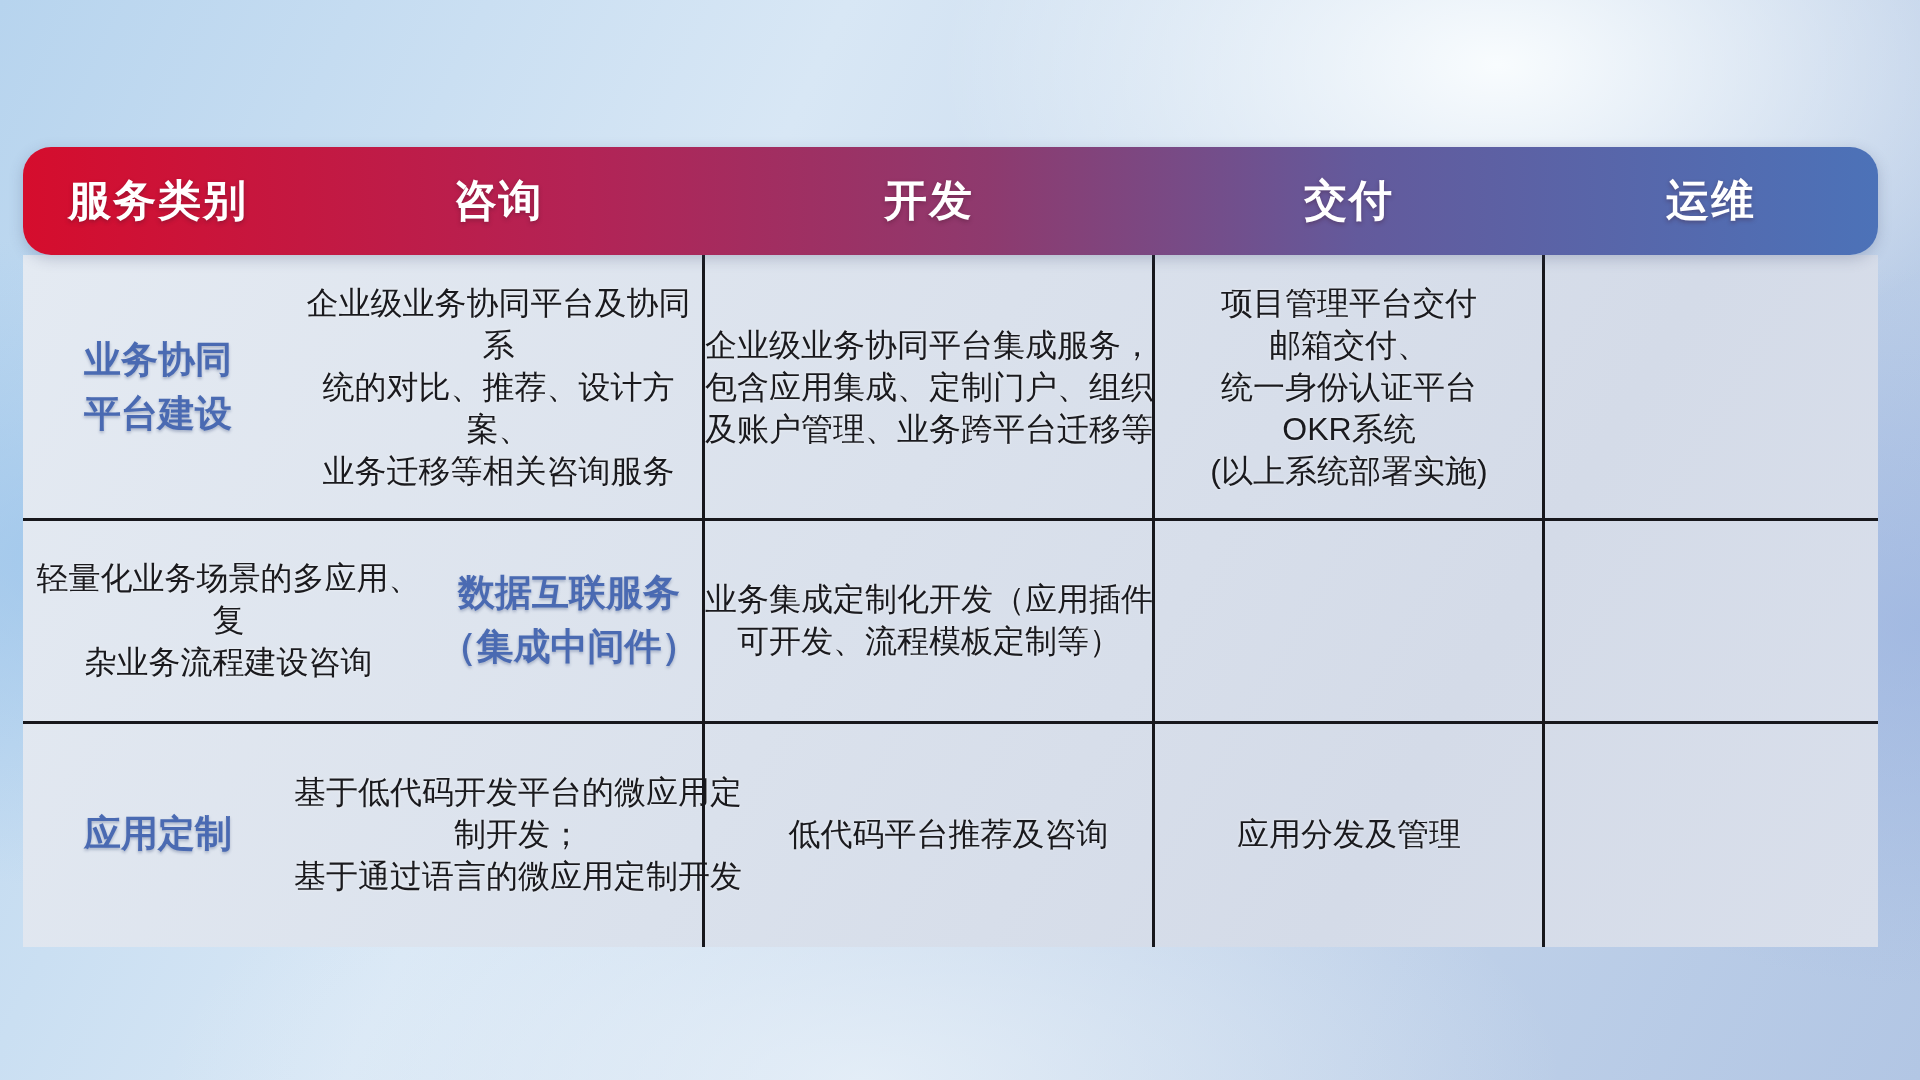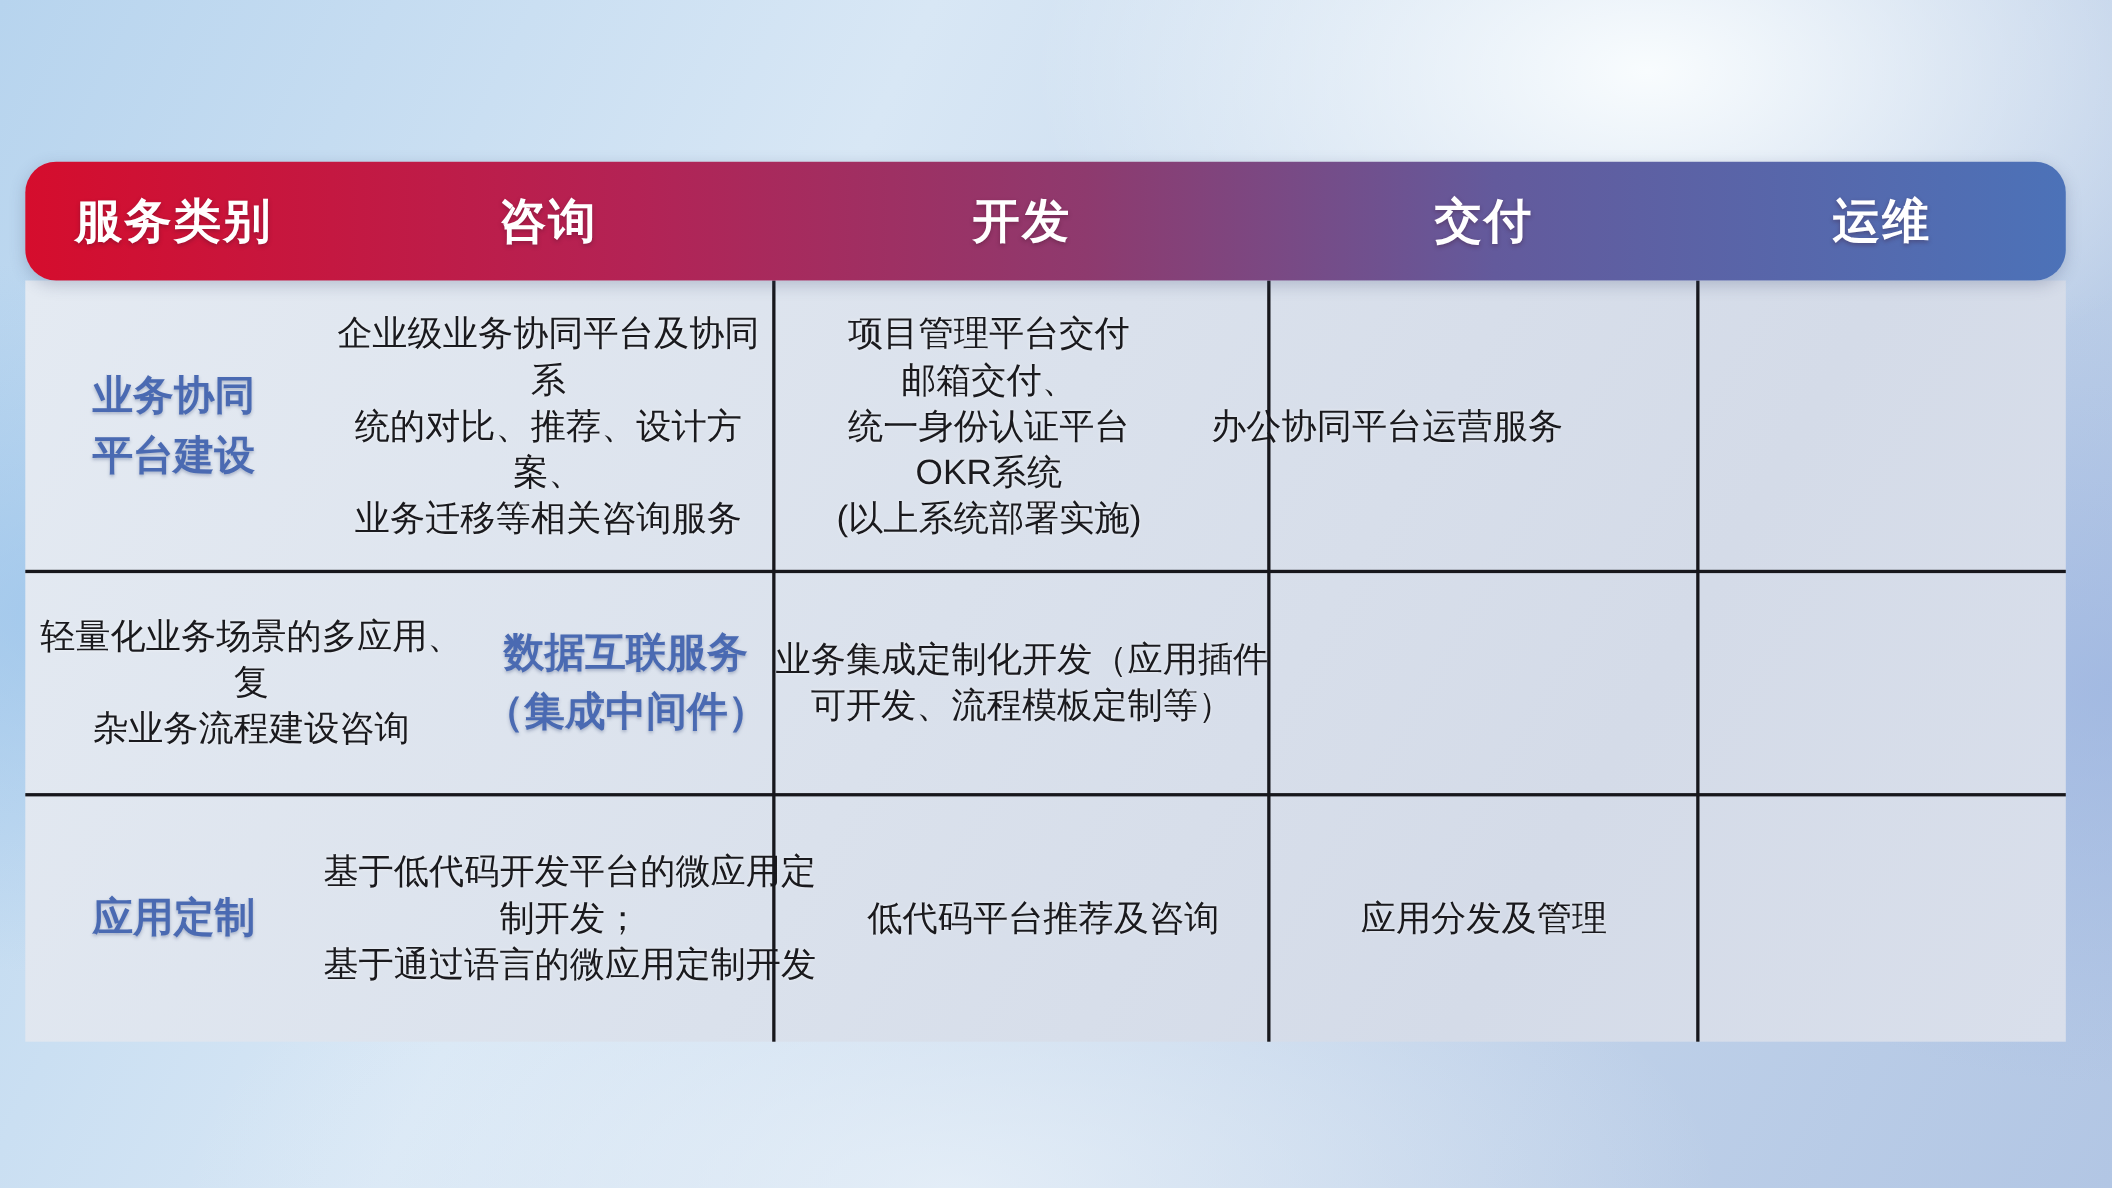--- a/index.html
+++ b/index.html
@@ -89,26 +89,28 @@
   </div>
 
   <div class="table-body">
 
     <div class="trow row-1">
       <div class="cell cat col-1">业务协同
 平台建设</div>
       <div class="cell col-2">企业级业务协同平台及协同系
 统的对比、推荐、设计方案、
 业务迁移等相关咨询服务</div>
+      <div class="cell col-3">企业级业务协同平台集成服务，
+包含应用集成、定制门户、组织
+及账户管理、业务跨平台迁移等</div>
       <div class="cell col-4">项目管理平台交付
 邮箱交付、
 统一身份认证平台
 OKR系统
 (以上系统部署实施)</div>
-      <div class="cell col-5">办公协同平台运营服务</div>
     </div>
 
     <div class="trow row-2">
       <div class="cell col-2">轻量化业务场景的多应用、复
 杂业务流程建设咨询</div>
       <div class="cell cat col-1">数据互联服务
 （集成中间件）</div>
       <div class="cell col-3">业务集成定制化开发（应用插件
 可开发、流程模板定制等）</div>
       <div class="cell col-4"></div>

